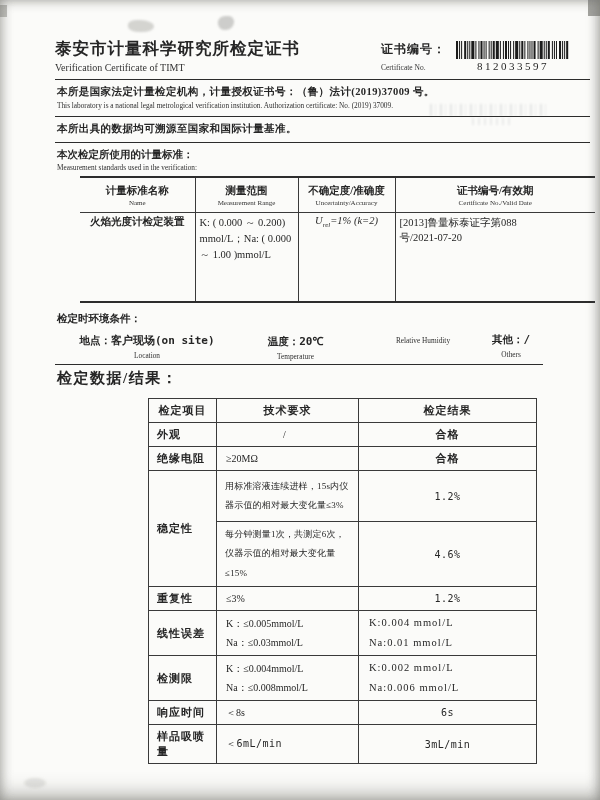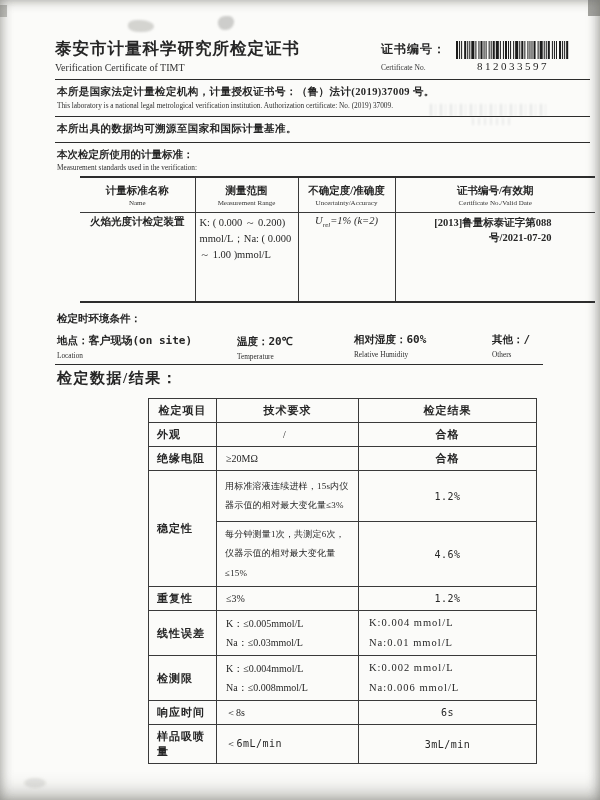--- a/index.html
+++ b/index.html
@@ -49,25 +49,25 @@
   .standards th,.standards td{border-left:1px solid #3a3a3a;padding:2px 4px;}
   .standards th:first-child,.standards td:first-child{border-left:none;}
   .standards th{border-bottom:1px solid #3a3a3a;height:30px;vertical-align:middle;}
   .st-col-cn{font-size:10.5px;font-weight:600;text-align:center;}
   .st-col-en{font-size:7px;color:#333;text-align:center;font-weight:400;margin-top:1px;}
   .standards td{height:84px;vertical-align:top;font-size:10.5px;}
   .st-name{text-align:center;font-weight:600;padding-top:4px;}
   .st-range{text-align:left;padding:4px 8px 0 10px;line-height:1.5;}
   .st-unc{text-align:center;padding-top:6px;font-style:italic;font-size:10px;}
   .st-unc sub{font-size:7px;}
-  .st-cert{text-align:right;padding-top:4px;line-height:1.45;font-weight:bold;}
+  .st-cert{text-align:left;padding-top:4px;line-height:1.45;}
   .st-cert .inner{max-width:152px;display:block;}
 
   
-  .env-fields{display:flex;margin-top:3px;padding-left:2px;}
+  .env-fields{display:flex;margin-top:3px;padding-left:2px;text-align:center;}
   .env-f{box-sizing:border-box;}
   .env-f:nth-child(1){width:180px;}
   .env-f:nth-child(2){width:117px;}
   .env-f:nth-child(3){width:138px;}
   .env-line{font-size:10.5px;}
   .env-lbl{font-weight:600;}
   .env-val{font-weight:700;font-size:11px;font-family:"DejaVu Sans Mono","Liberation Mono",monospace;}
   .env-en{font-size:7.3px;color:#2e2e2e;margin-top:3px;}
   .rule-env{width:488px;margin-top:3px;}
 
@@ -233,21 +233,20 @@
   <div class="env-fields">
     <div class="env-f">
       <div class="env-line"><span class="env-lbl">地点：</span><span class="env-val">客户现场(on site)</span></div>
       <div class="env-en">Location</div>
     </div>
     <div class="env-f">
       <div class="env-line"><span class="env-lbl">温度：</span><span class="env-val">20℃</span></div>
       <div class="env-en">Temperature</div>
     </div>
     <div class="env-f">
-      <div class="env-line"><span class="env-lbl">相对湿度：</span><span class="env-val">60%</span></div>
       <div class="env-en">Relative Humidity</div>
     </div>
     <div class="env-f">
       <div class="env-line"><span class="env-lbl">其他：</span><span class="env-val">/</span></div>
       <div class="env-en">Others</div>
     </div>
   </div>
   <div class="rule rule-env"></div>
 
   <div class="res-head">

